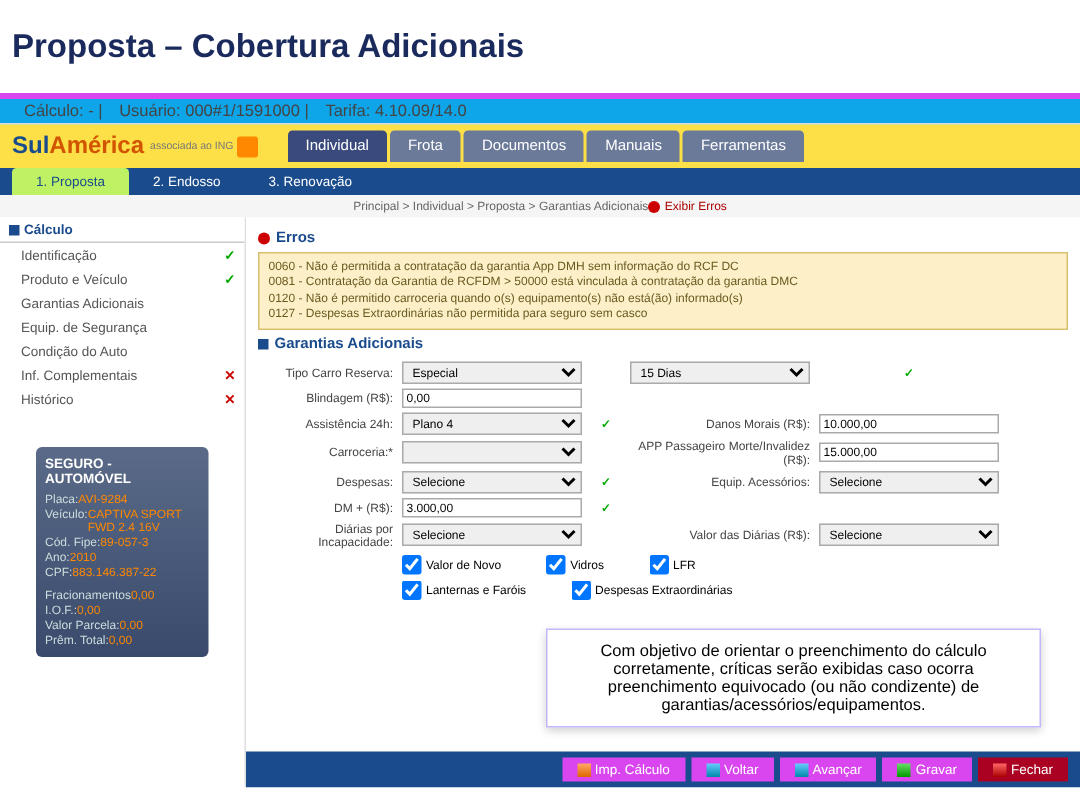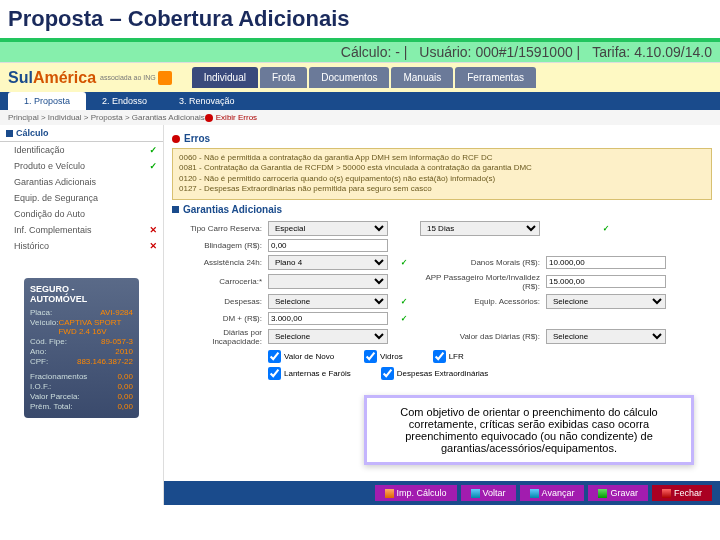--- a/index.html
+++ b/index.html
@@ -1,61 +1,61 @@
 <!DOCTYPE html>
 <html><head>
 <meta charset="utf-8">
 <style>
 *{margin:0;padding:0;box-sizing:border-box;font-family:Arial,sans-serif}
 body{width:720px;height:540px;background:#fff;overflow:hidden}
-.title-bar{background:#fff;border-bottom:4px solid #22c55e;padding:6px 8px}
+.title-bar{background:#fff;border-bottom:4px solid #d946ef;padding:18px 8px}
 .title-bar h1{color:#1a2a5c;font-size:22px;font-weight:bold}
-.top-info{background:#86efac;font-size:14px;padding:2px 8px;text-align:right;color:#444;border-bottom:1px solid #ddd}
+.top-info{background:#0ea5e9;font-size:11px;padding:2px 8px;color:#444;border-bottom:1px solid #ddd}
 .top-info span{margin-left:8px}
-.logo-row{display:flex;align-items:center;padding:4px 8px;background:#fef9c3}
+.logo-row{display:flex;align-items:center;padding:4px 8px;background:#fde047}
 .logo{display:flex;align-items:center}
 .logo-sul{font-size:16px;font-weight:bold}
 .logo-sul .sul{color:#1a4b8c}
 .logo-sul .am{color:#d35400}
 .ing{font-size:7px;color:#777;margin-left:4px;display:flex;align-items:center}
 .ing-icon{width:14px;height:14px;background:#f80;border-radius:2px;margin-left:2px}
 .main-tabs{display:flex;margin-left:20px;gap:2px}
 .main-tab{background:#6b7a99;color:#fff;font-size:10px;padding:5px 12px;border-radius:3px 3px 0 0;cursor:pointer}
 .main-tab.active{background:#3a4a7c}
 .sub-tabs{display:flex;background:#1a4b8c;padding:0 8px}
 .sub-tab{color:#fff;font-size:9px;padding:4px 16px;cursor:pointer}
-.sub-tab.active{background:#ffffff;color:#1a4b8c;border-radius:3px 3px 0 0}
-.breadcrumb{font-size:8px;color:#666;padding:3px 8px;display:flex;justify-content:flex-start;background:#f5f5f5}
+.sub-tab.active{background:#bef264;color:#1a4b8c;border-radius:3px 3px 0 0}
+.breadcrumb{font-size:8px;color:#666;padding:3px 8px;display:flex;justify-content:center;background:#f5f5f5}
 .breadcrumb .exibir{color:#a00;display:flex;align-items:center;gap:3px}
 .red-dot{width:8px;height:8px;background:#c00;border-radius:50%;display:inline-block}
 .content{display:flex;height:380px}
 .sidebar{width:164px;background:#fff;border-right:1px solid #ddd;font-size:9px}
 .side-header{background:#fff;padding:3px 6px;border-bottom:1px solid #ccc;display:flex;align-items:center;gap:3px}
 .side-header b{color:#1a4b8c}
 .blue-sq{width:7px;height:7px;background:#1a4b8c;display:inline-block}
 .side-item{padding:3px 6px 3px 14px;display:flex;justify-content:space-between;align-items:center;color:#555;cursor:pointer}
 .side-item.done::after{content:"✓";color:#0a0;font-weight:bold}
 .side-item.err::after{content:"✕";color:#c00;font-weight:bold}
 .seguro-box{margin:24px;background:linear-gradient(#5a6a88,#3a4a6c);border-radius:4px;padding:6px;color:#fff;font-size:8px}
 .seguro-box h4{font-size:9px;margin-bottom:4px}
-.seguro-box .row{display:flex;justify-content:space-between;margin:1px 0}
+.seguro-box .row{display:flex;margin:1px 0}
 .seguro-box .lbl{color:#cdd}
 .seguro-box .val{color:#f80;font-weight:normal}
 .main{flex:1;padding:4px 8px;font-size:9px;overflow:hidden;position:relative}
 .section-h{display:flex;align-items:center;gap:4px;margin:4px 0;font-size:10px;color:#1a4b8c;font-weight:bold}
 .err-box{background:#fdf0c8;border:1px solid #d8c070;padding:4px 6px;font-size:8px;color:#6b5a20;line-height:1.3}
 .form-grid{display:grid;grid-template-columns:90px 120px 20px 120px 120px;gap:3px 6px;align-items:center;margin-top:6px;font-size:8px}
 .form-grid label{text-align:right;color:#444}
 .form-grid select,.form-grid input{font-size:8px;padding:1px 2px;border:1px solid #aaa;width:100%}
 .chk{color:#0a0;font-weight:bold;text-align:center}
 .checkbox-row{display:flex;gap:30px;margin:4px 0 4px 96px;font-size:8px}
 .checkbox-row label{display:flex;align-items:center;gap:3px}
-.callout{position:absolute;bottom:40px;left:200px;width:330px;background:#fff;border:3px solid #c4b5fd;padding:8px 10px;font-size:11px;text-align:center;box-shadow:0 2px 6px rgba(0,0,0,0.2)}
+.callout{position:absolute;bottom:40px;left:200px;width:330px;background:#fff;border:1px solid #c4b5fd;padding:8px 10px;font-size:11px;text-align:center;box-shadow:0 2px 6px rgba(0,0,0,0.2)}
 .bottom-bar{position:absolute;bottom:0;left:0;right:0;background:#1a4b8c;display:flex;justify-content:flex-end;gap:4px;padding:4px 8px}
-.btn{background:#a21caf;color:#fff;font-size:9px;padding:3px 10px;border:none;cursor:pointer;display:flex;align-items:center;gap:3px}
+.btn{background:#d946ef;color:#fff;font-size:9px;padding:3px 10px;border:none;cursor:pointer;display:flex;align-items:center;gap:3px}
 .btn.close{background:#a02}
 .btn-ico{width:9px;height:9px;display:inline-block}
 .i-print{background:linear-gradient(#fa6,#d60)}
 .i-back{background:linear-gradient(#6cf,#08a)}
 .i-fwd{background:linear-gradient(#6cf,#08a)}
 .i-save{background:linear-gradient(#6d6,#090)}
 .i-x{background:linear-gradient(#f66,#a00)}
 </style>
 </head>
 <body>

